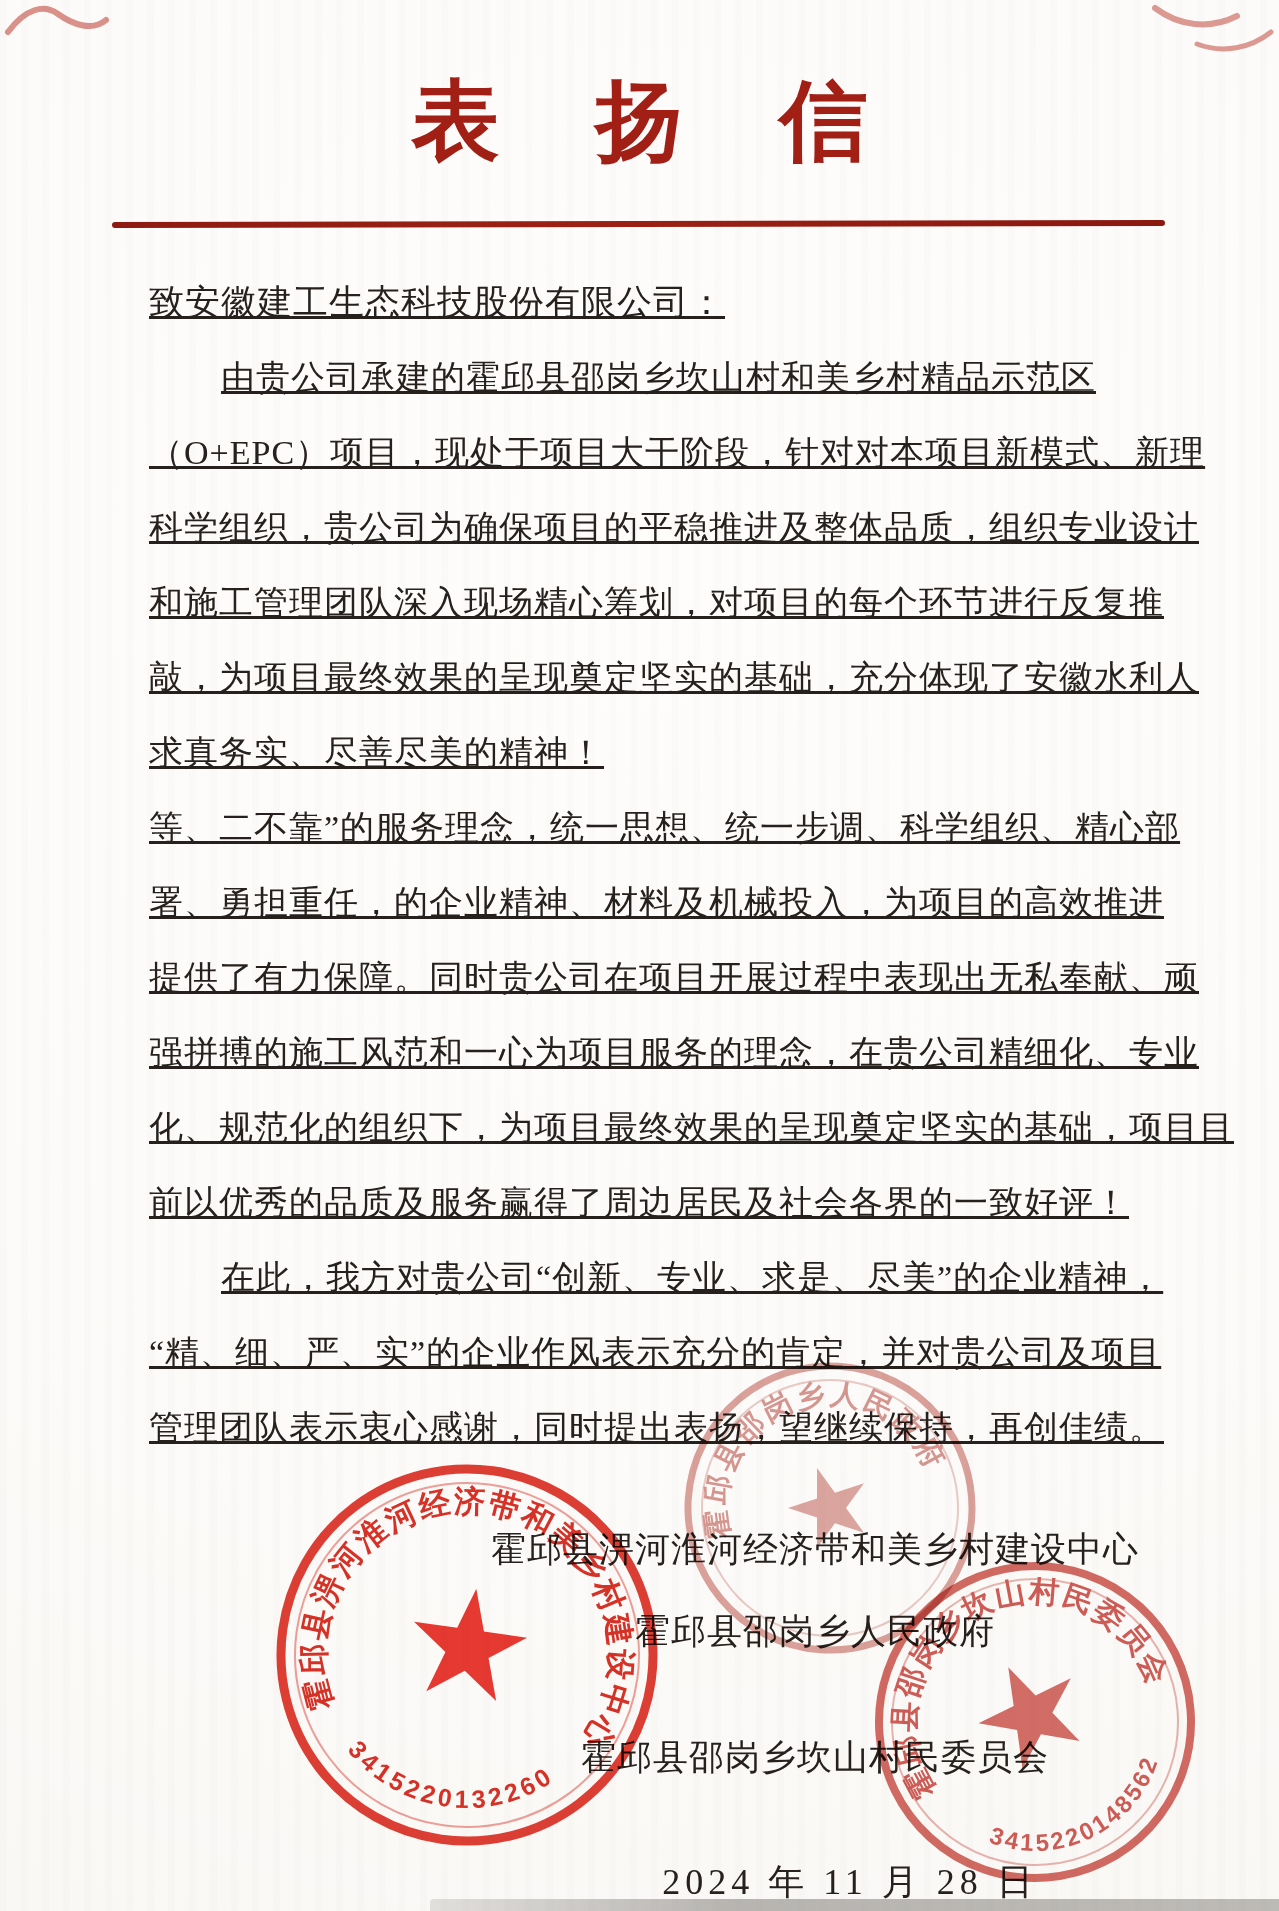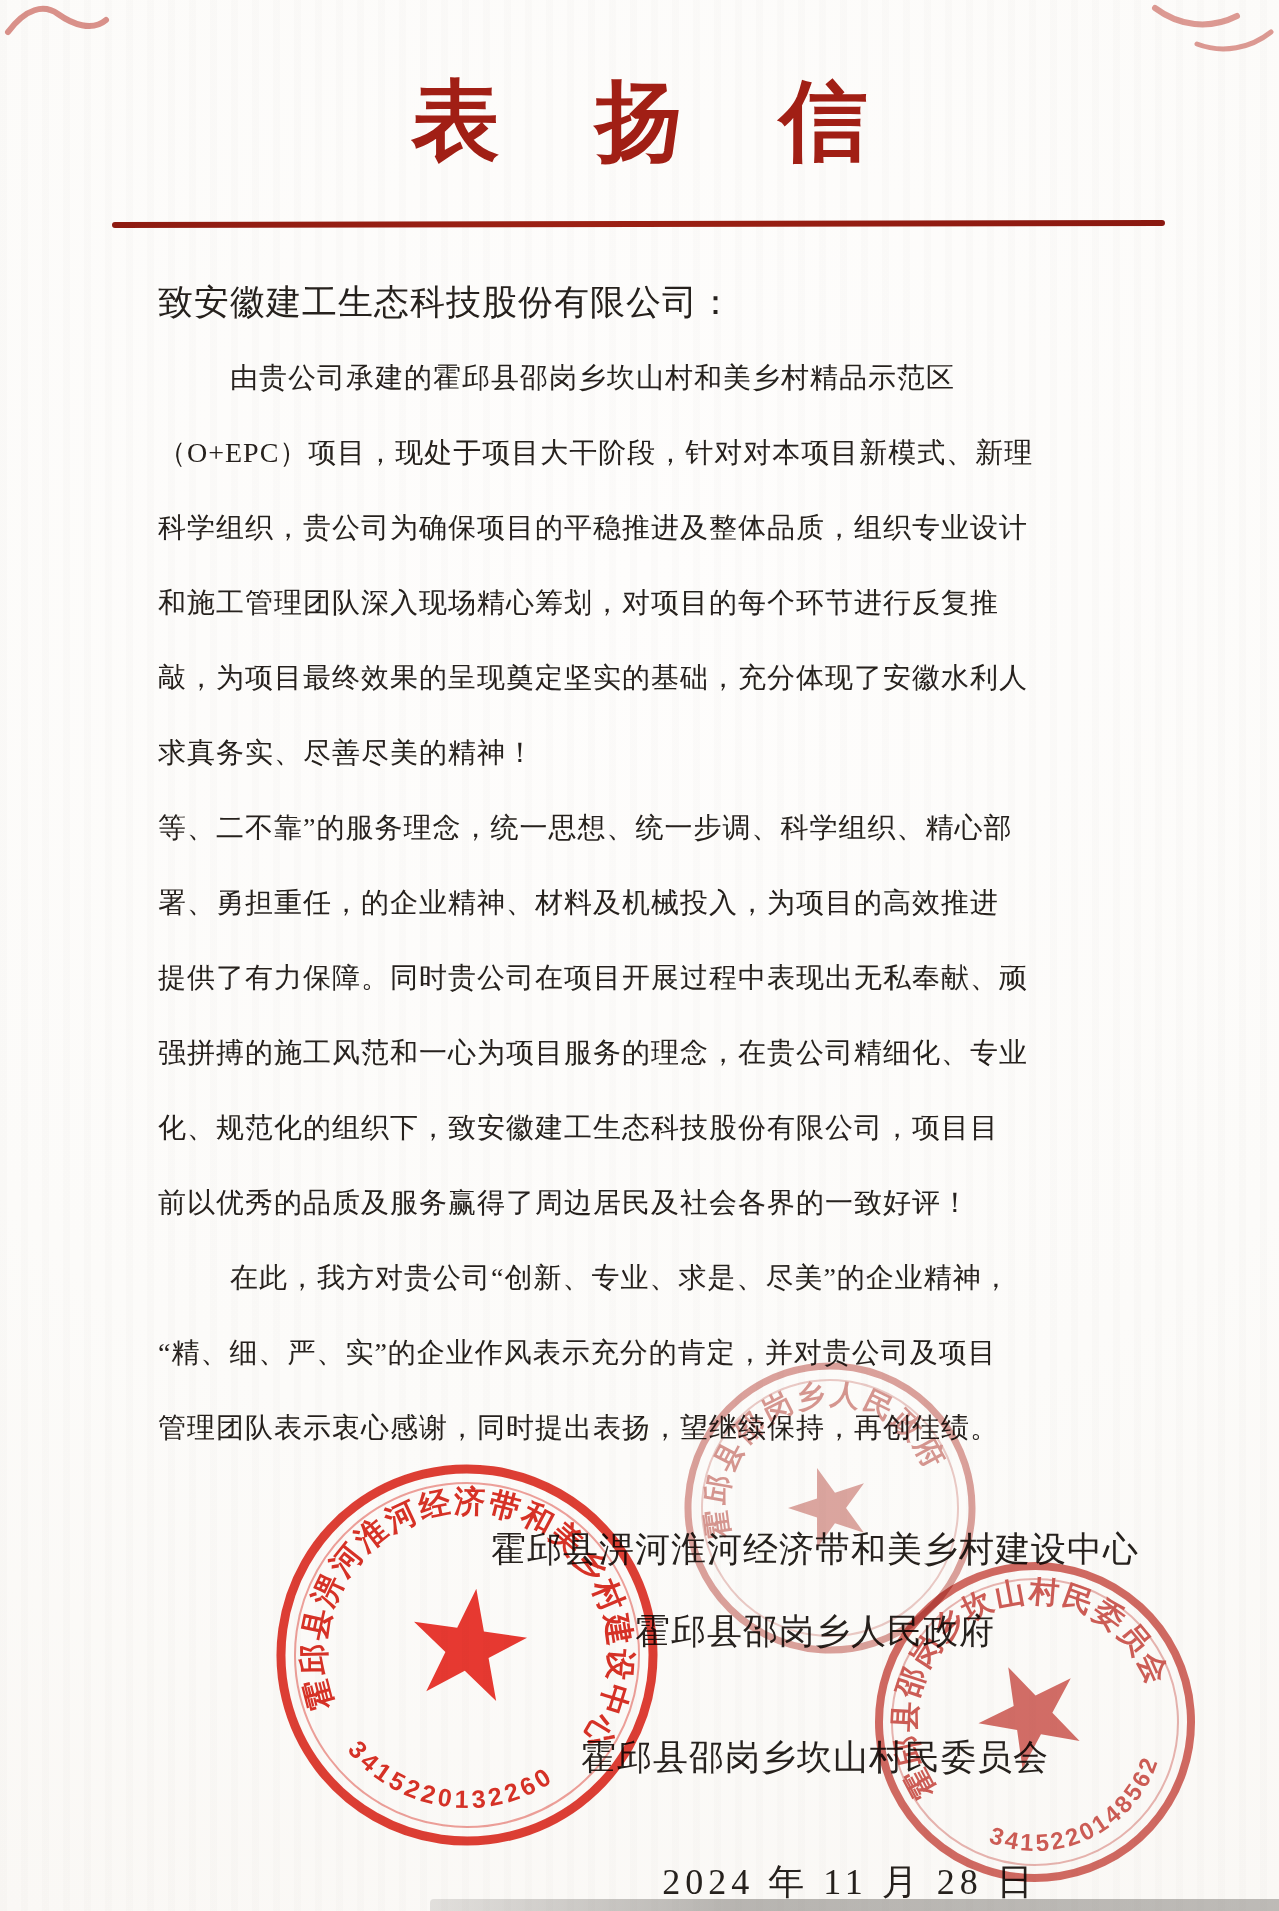--- a/index.html
+++ b/index.html
@@ -22,25 +22,25 @@
     font-size:88px;font-weight:700;color:#a11f15;
     letter-spacing:96px;margin-right:-96px;
     white-space:nowrap;line-height:1.1;
   }
   .rule{
     position:absolute;left:112px;top:221px;width:1053px;height:6px;
     background:linear-gradient(90deg,#8e1b11 0%,#9c2114 45%,#8a1910 100%);
     border-radius:3px;transform:rotate(-0.12deg);
   }
   .body-block{
-    position:absolute;left:158px;top:265px;width:964px;
+    position:absolute;left:149px;top:265px;width:964px;text-decoration:underline;
   }
   .line{
     height:75px;display:flex;align-items:center;
-    font-size:28px;letter-spacing:1px;white-space:nowrap;
+    font-size:34px;letter-spacing:1px;white-space:nowrap;
   }
   .salutation{font-size:35px;}
   .indent{padding-left:72px;}
   .sigline{
     position:absolute;left:815px;transform:translateX(-50%);
     font-size:35px;letter-spacing:1px;white-space:nowrap;
   }
   .dateline{
     position:absolute;left:810px;transform:translateX(-50%);
     font-size:36px;letter-spacing:5px;white-space:nowrap;margin-left:40px;
@@ -80,21 +80,21 @@
     <div class="line">（O+EPC）项目，现处于项目大干阶段，针对对本项目新模式、新理</div>
     <div class="line">科学组织，贵公司为确保项目的平稳推进及整体品质，组织专业设计</div>
     <div class="line">和施工管理团队深入现场精心筹划，对项目的每个环节进行反复推</div>
     <div class="line">敲，为项目最终效果的呈现奠定坚实的基础，充分体现了安徽水利人</div>
     <div class="line">求真务实、尽善尽美的精神！</div>
 
     <div class="line">等、二不靠”的服务理念，统一思想、统一步调、科学组织、精心部</div>
     <div class="line">署、勇担重任，的企业精神、材料及机械投入，为项目的高效推进</div>
     <div class="line">提供了有力保障。同时贵公司在项目开展过程中表现出无私奉献、顽</div>
     <div class="line">强拼搏的施工风范和一心为项目服务的理念，在贵公司精细化、专业</div>
-    <div class="line">化、规范化的组织下，致安徽建工生态科技股份有限公司，项目目</div>
+    <div class="line">化、规范化的组织下，为项目最终效果的呈现奠定坚实的基础，项目目</div>
     <div class="line">前以优秀的品质及服务赢得了周边居民及社会各界的一致好评！</div>
 
     <div class="line indent">在此，我方对贵公司“创新、专业、求是、尽美”的企业精神，</div>
     <div class="line">“精、细、严、实”的企业作风表示充分的肯定，并对贵公司及项目</div>
     <div class="line">管理团队表示衷心感谢，同时提出表扬，望继续保持，再创佳绩。</div>
   </div>
 
   <div class="sigline" style="top:1526px">霍邱县淠河淮河经济带和美乡村建设中心</div>
   <div class="sigline" style="top:1608px">霍邱县邵岗乡人民政府</div>
   <div class="sigline" style="top:1734px">霍邱县邵岗乡坎山村民委员会</div>

